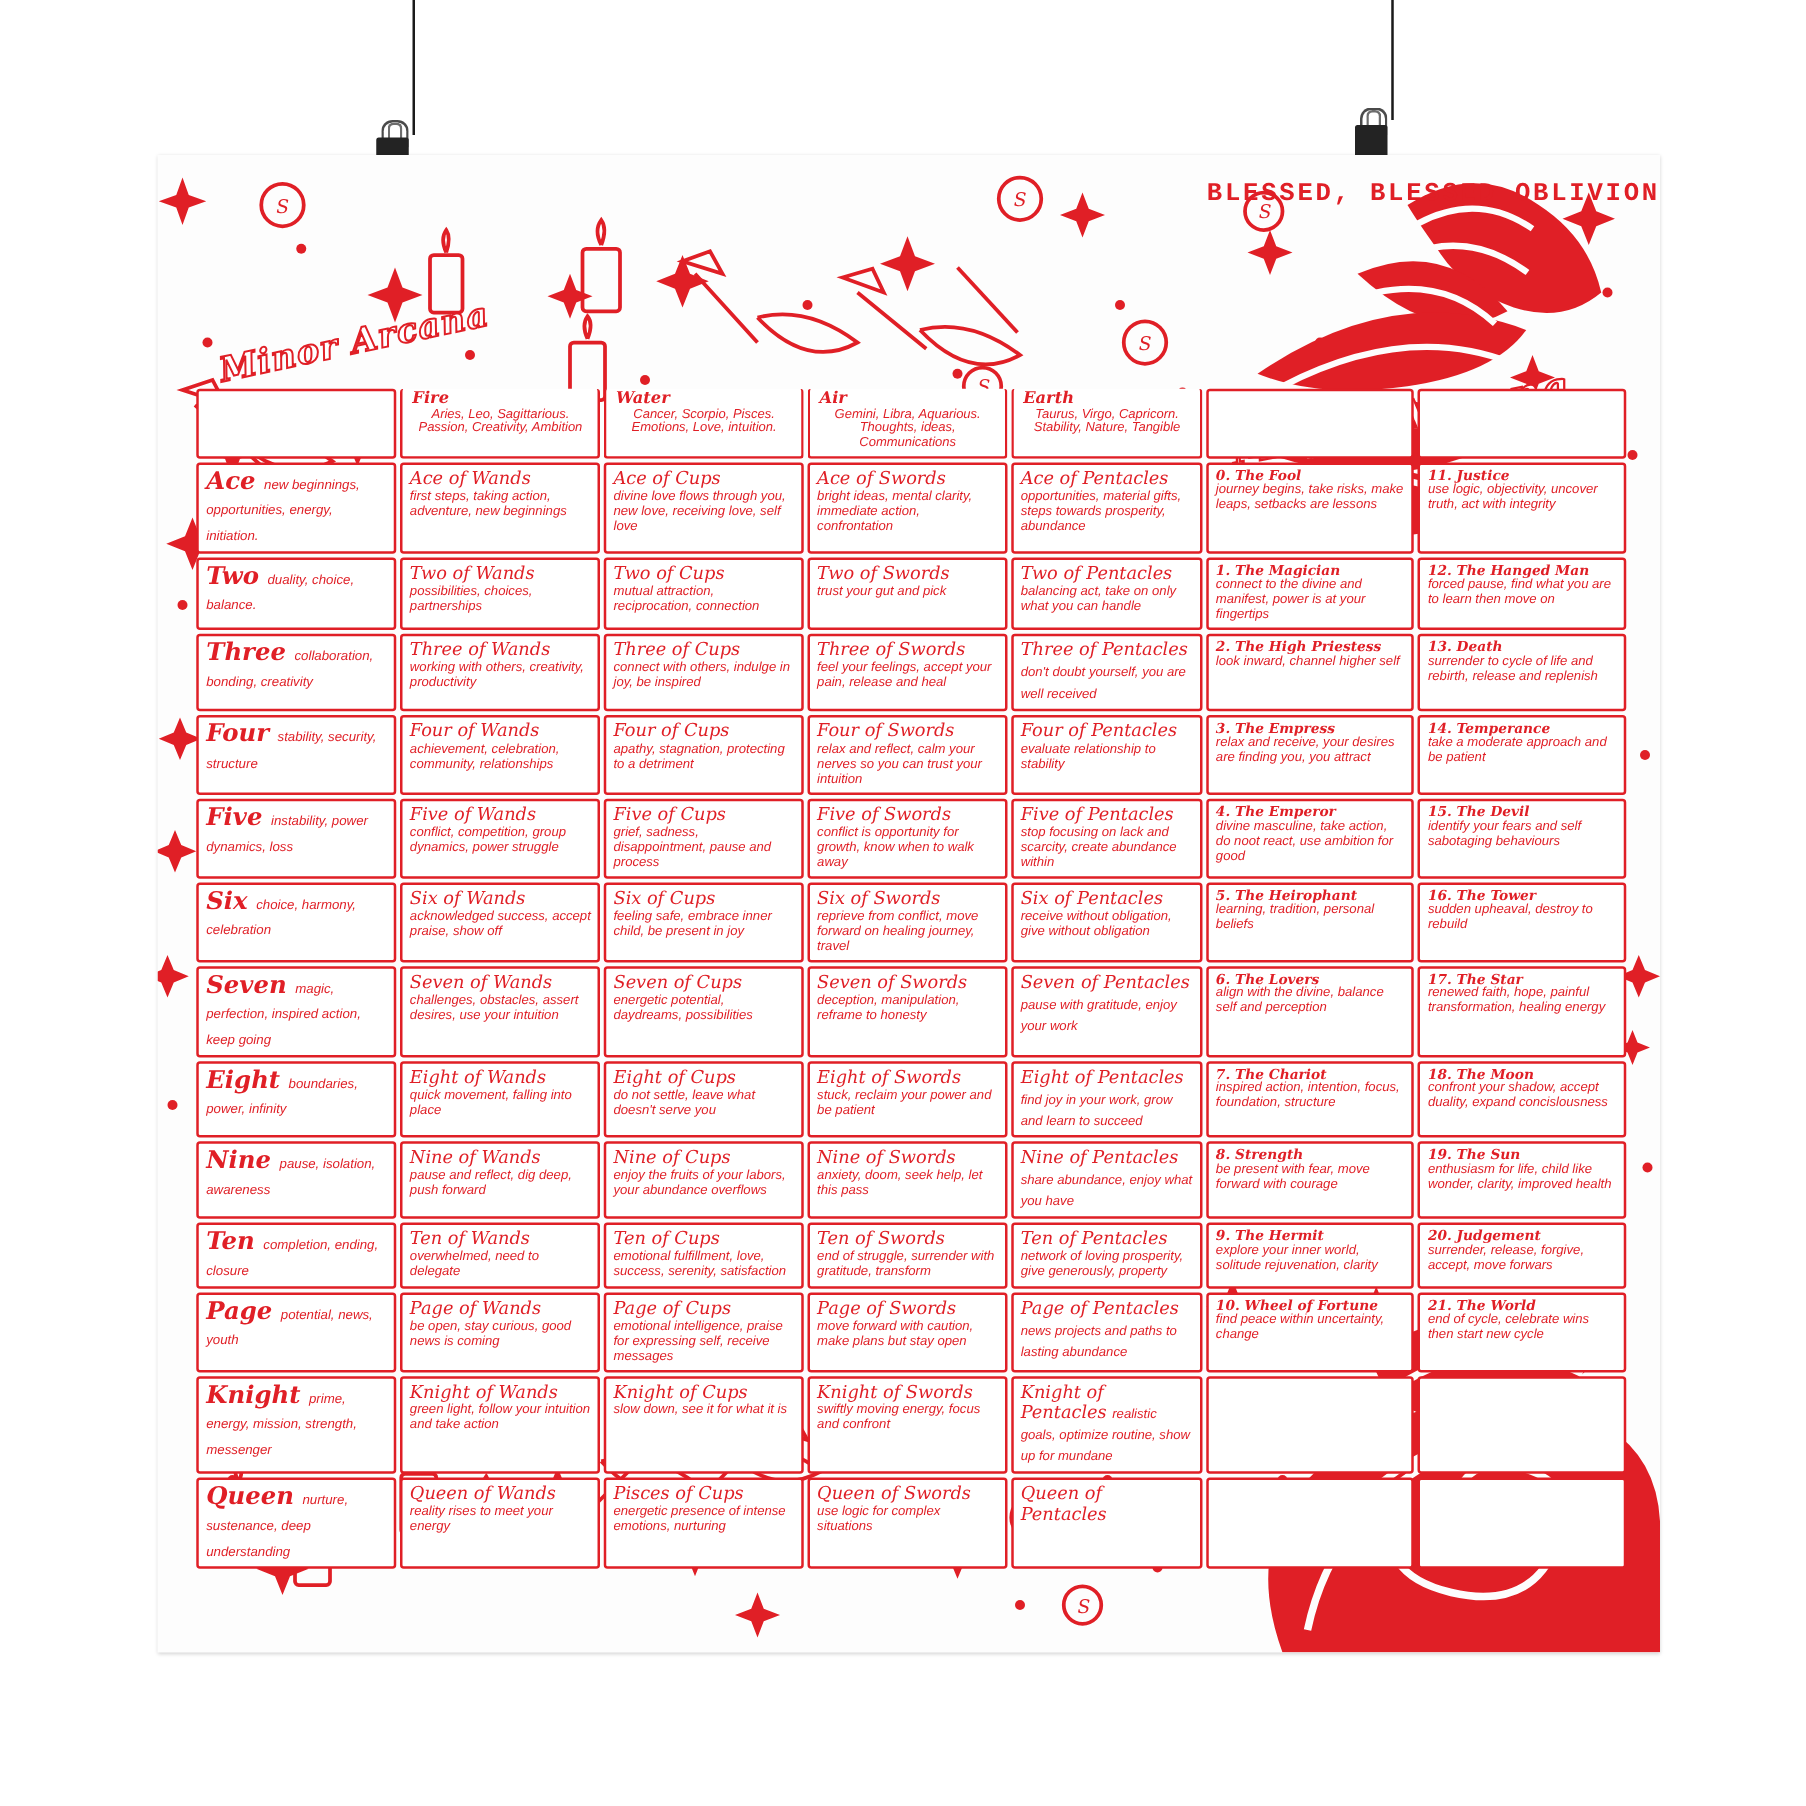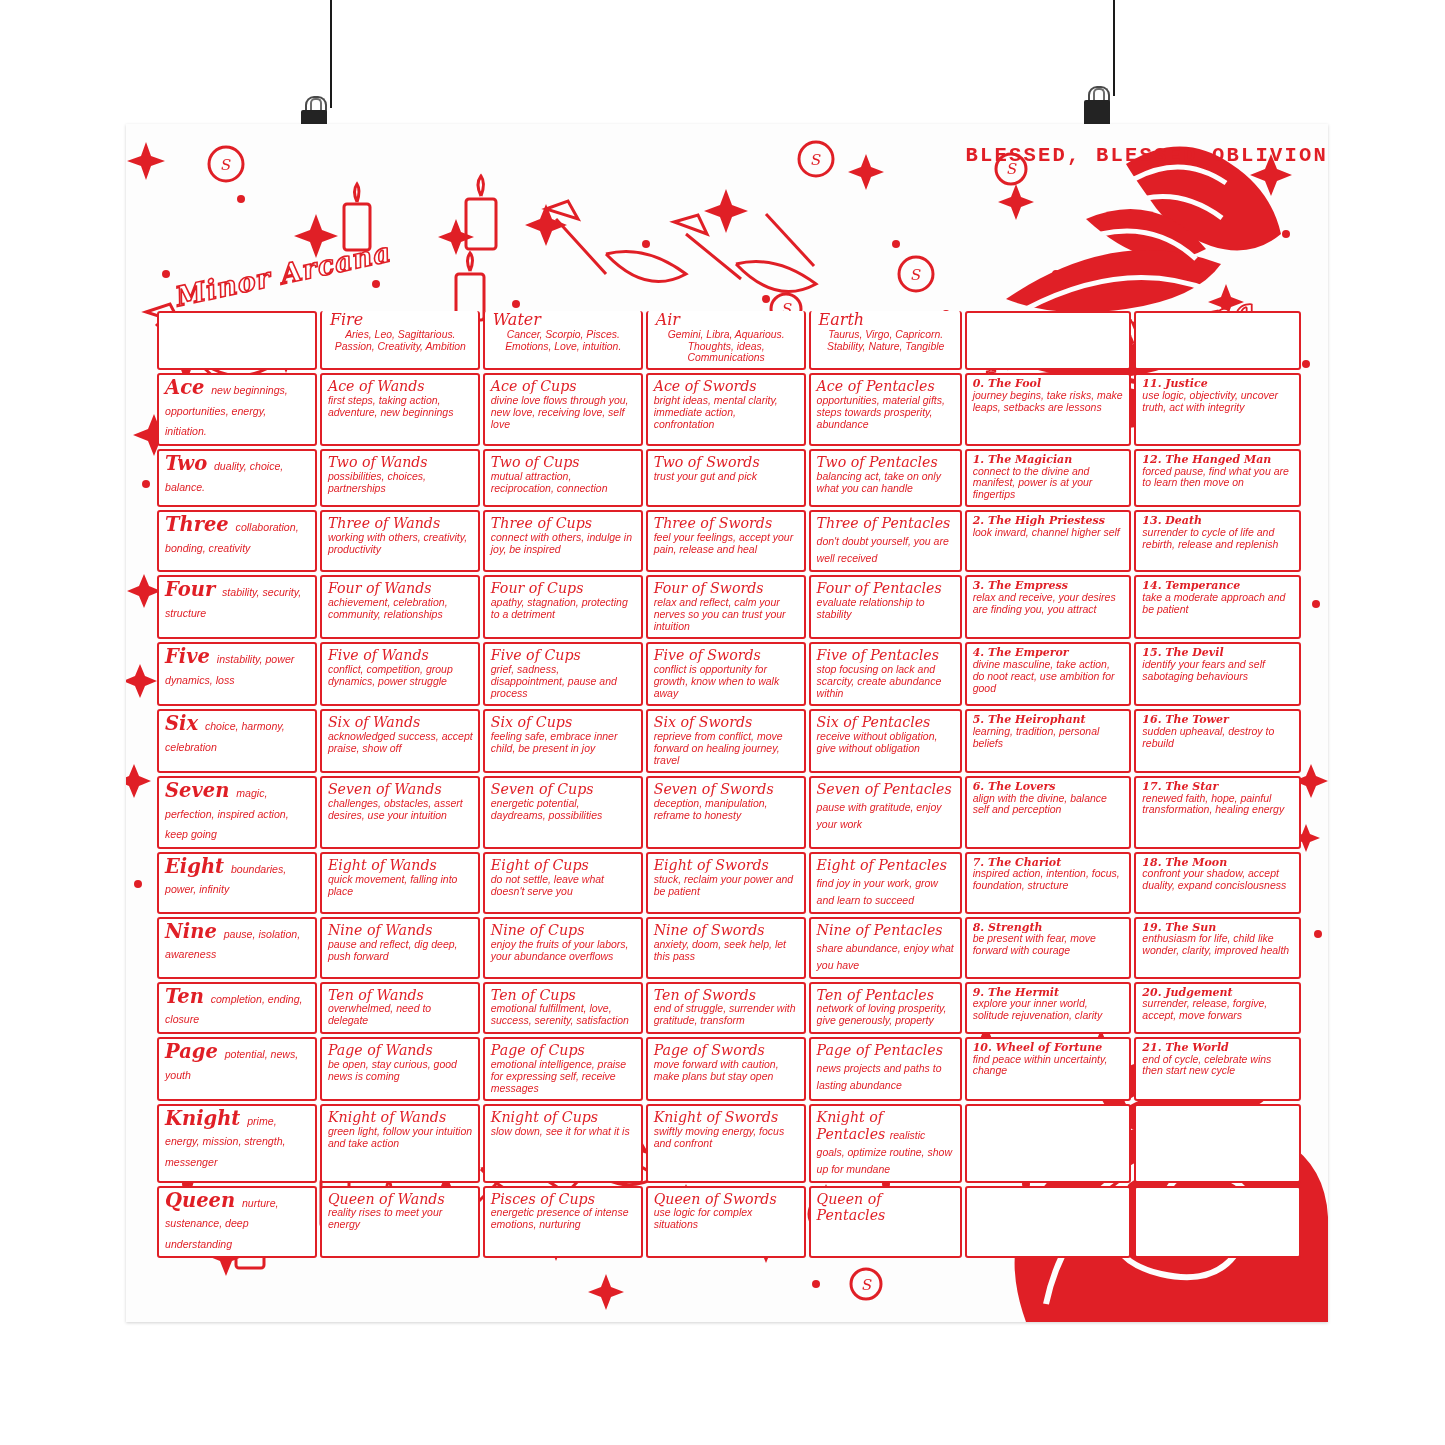--- a/index.html
+++ b/index.html
@@ -127,22 +127,22 @@
     border-bottom: none !important;
   }
   .suit-el {
     border-top: none !important;
     text-align: center;
     padding-top: 1px !important;
   }
   .suit-el .el {
     font-family: "DejaVu Serif", serif;
     font-style: italic;
-    font-weight: normal;
-    font-size: 16px;
+    font-weight: bold;
+    font-size: 13px;
     display: block;
     text-align: left;
     margin-left: 2px;
   }
   .suit-el .desc {
     display: block;
     font-size: 10.4px;
     font-style: italic;
     line-height: 1.12;
     padding: 0 4px;

